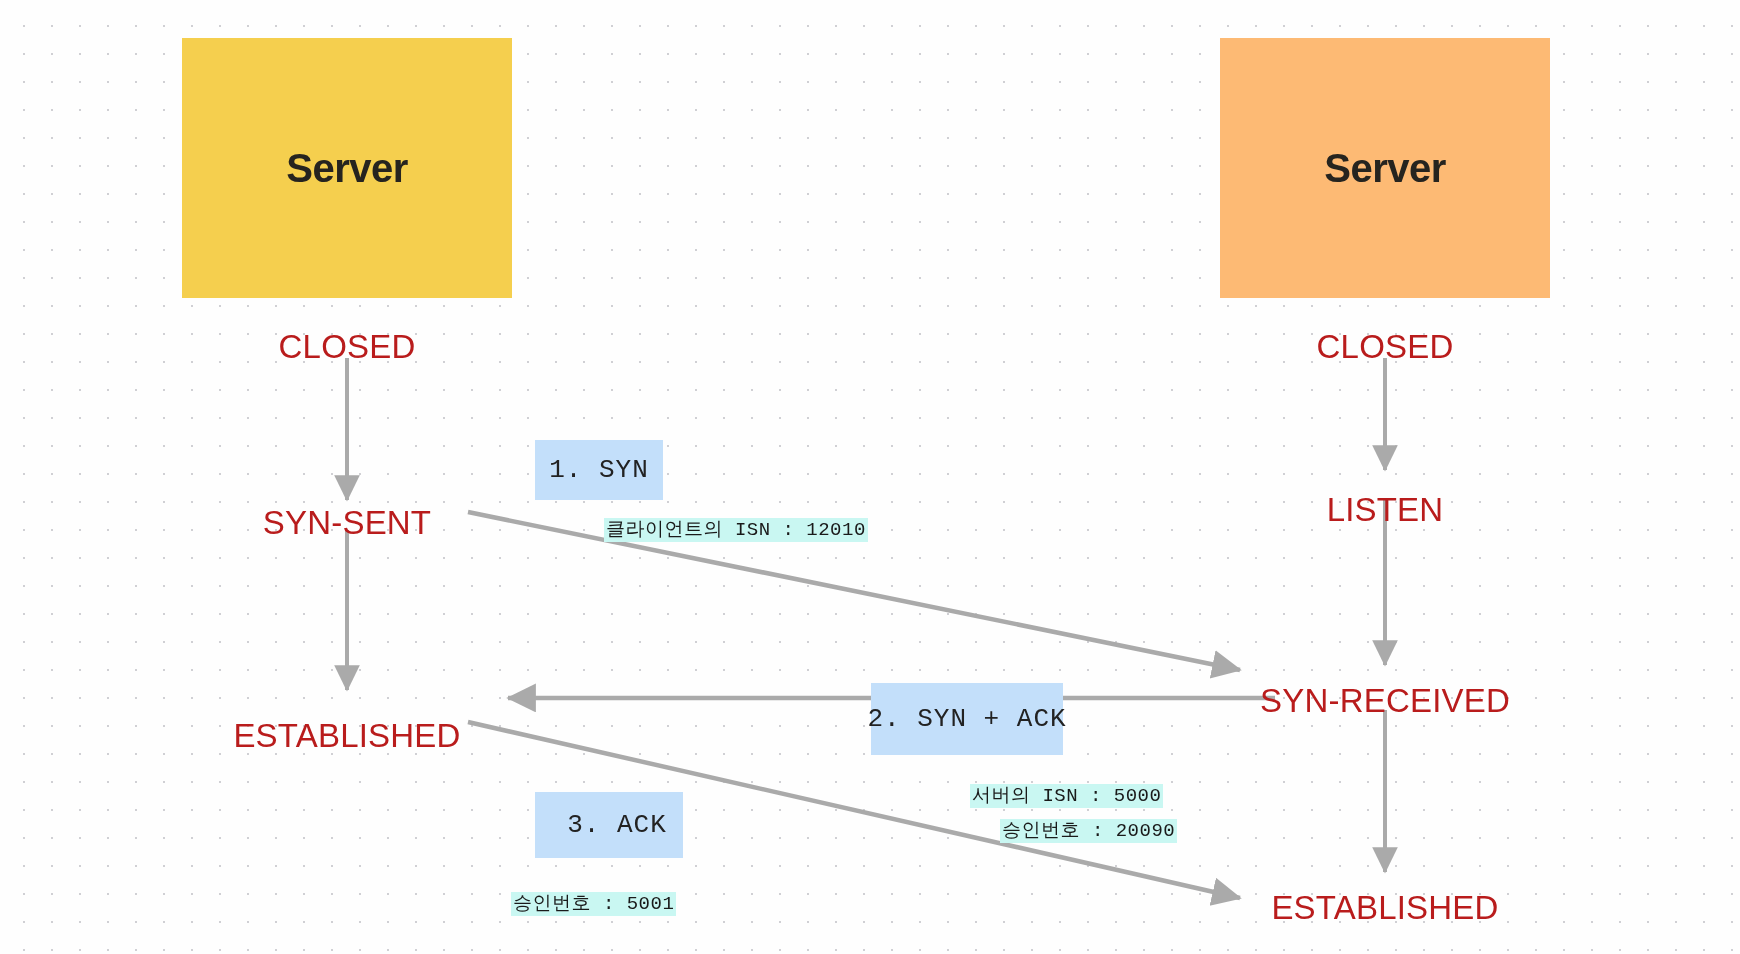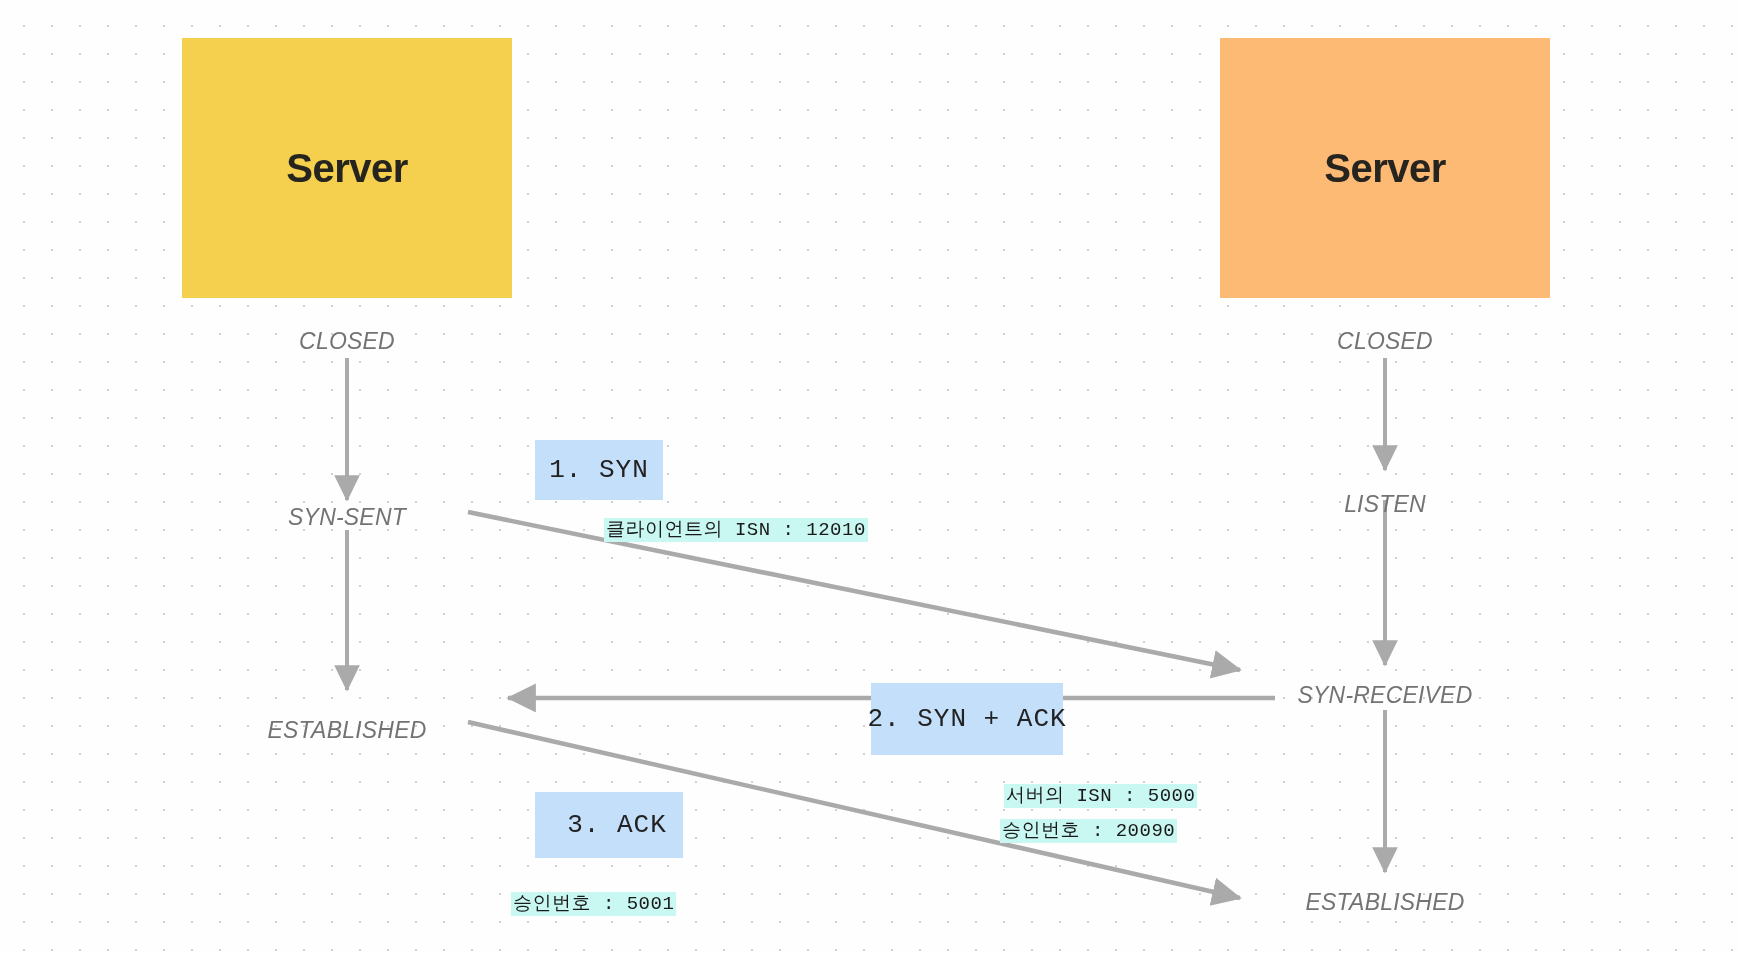--- a/index.html
+++ b/index.html
@@ -52,26 +52,25 @@
     left: 1220px;
     top: 38px;
     width: 330px;
     height: 260px;
     background-color: #fdba74;
   }
 
   
   .state-label {
     position: absolute;
-    font-size: 23px;
-    color: #737373;
+    font-size: 33px;
+    color: #b91c1c;
     white-space: nowrap;
     transform: translateX(-50%);
     letter-spacing: 0.2px;
-    font-style: italic;
   }
 
   
   #arrow-layer {
     position: absolute;
     left: 0; top: 0;
     width: 1740px;
     height: 954px;
     pointer-events: none;
   }
@@ -150,19 +149,19 @@
 <div class="state-label" style="left:1385px; top:682px;">SYN-RECEIVED</div>
 
 <div class="state-label" style="left:1385px; top:889px;">ESTABLISHED</div>
 
 <div class="msg-chip" style="left:535px; top:440px; width:128px; height:60px;">1. SYN</div>
 
 <div class="msg-detail" style="left:604px; top:516px;"><span>클라이언트의 ISN : 12010</span></div>
 
 <div class="msg-chip" style="left:871px; top:683px; width:192px; height:72px;">2. SYN + ACK</div>
 
-<div class="msg-detail" style="left:1004px; top:782px;"><span>서버의 ISN : 5000</span></div>
+<div class="msg-detail" style="left:970px; top:782px;"><span>서버의 ISN : 5000</span></div>
 
 <div class="msg-detail" style="left:1000px; top:817px;"><span>승인번호 : 20090</span></div>
 
 <div class="msg-chip" style="left:535px; top:792px; width:148px; height:66px;padding-left:16px;">3. ACK</div>
 
 <div class="msg-detail" style="left:511px; top:890px;"><span>승인번호 : 5001</span></div>
 
 </body></html>

